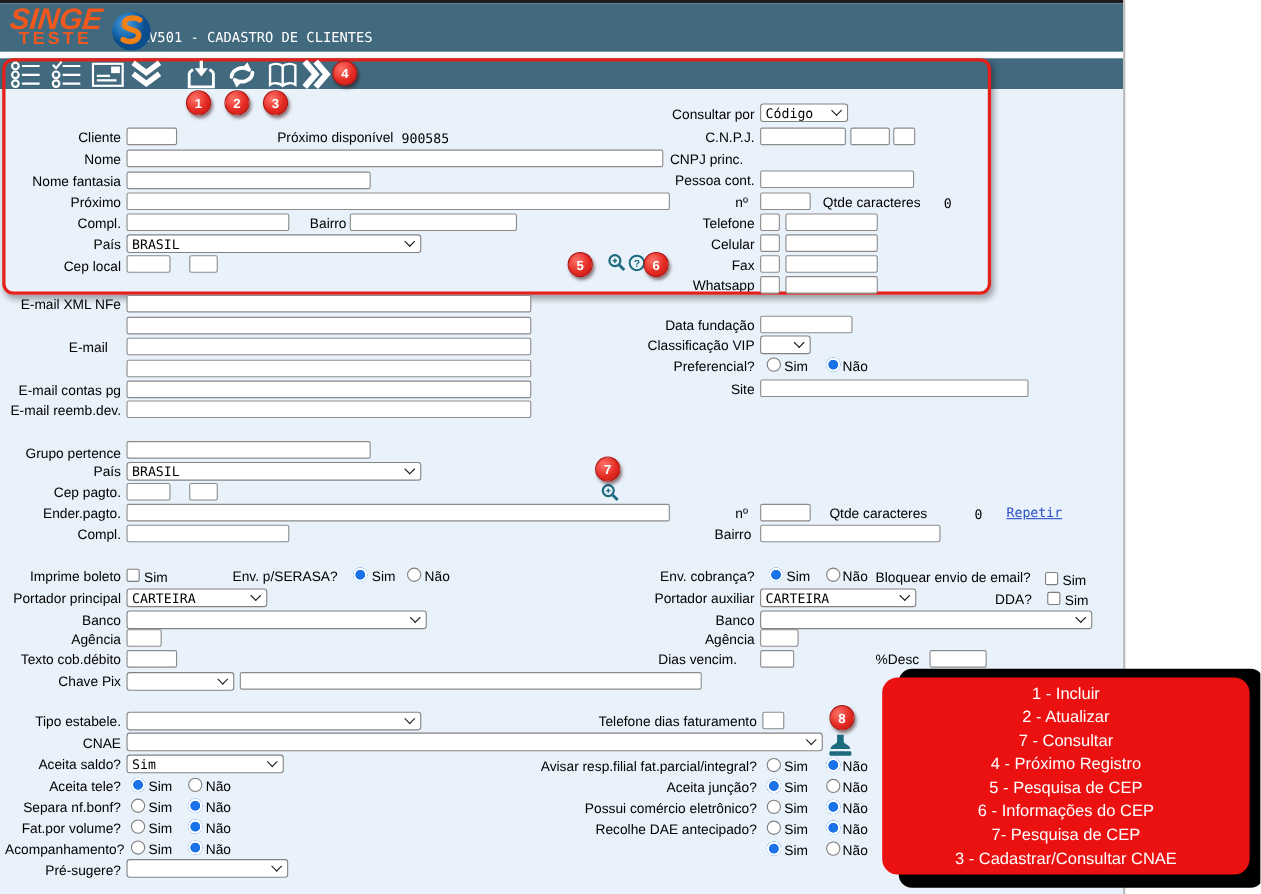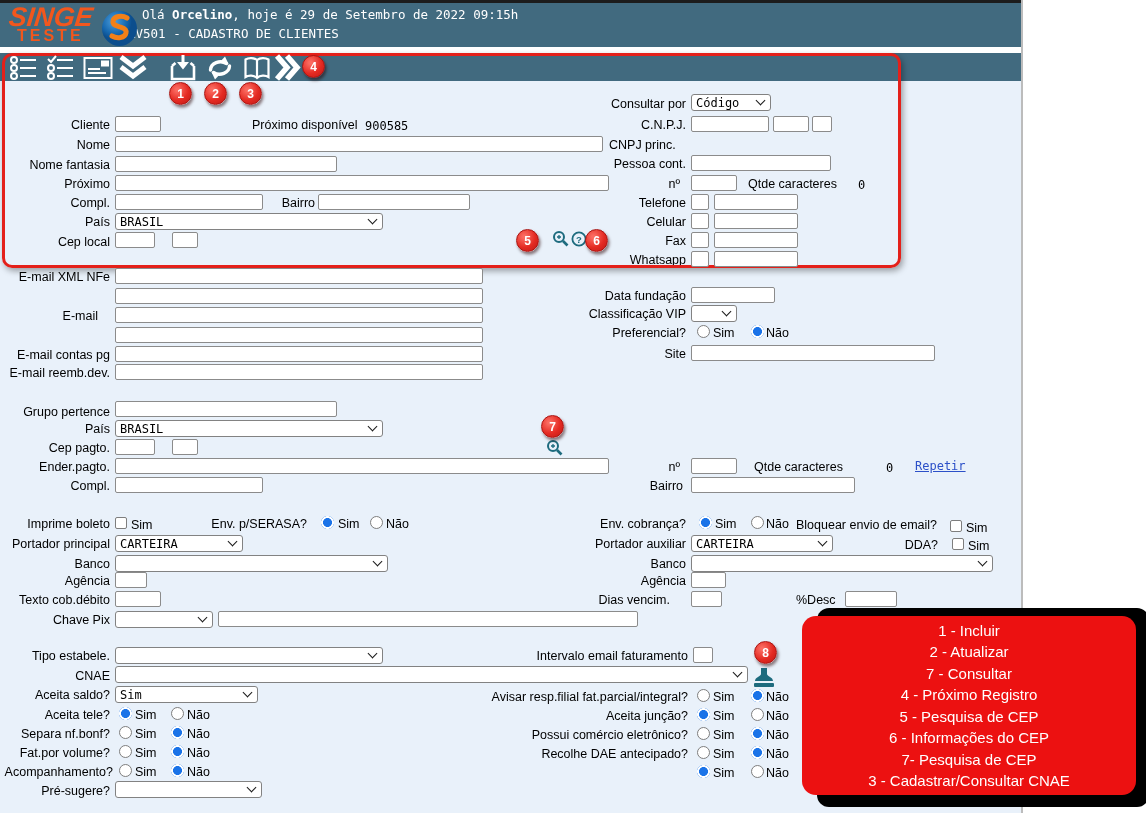--- a/index.html
+++ b/index.html
@@ -71,21 +71,20 @@
           <radialGradient id="gb" cx="35%" cy="30%">
             <stop offset="0%" stop-color="#4fa0dc"></stop>
             <stop offset="70%" stop-color="#1668b0"></stop>
             <stop offset="100%" stop-color="#0c4e8d"></stop>
           </radialGradient>
         </defs>
       <circle cx="18.5" cy="18.5" r="17.5" fill="url(#gb)"></circle>
       <path d="M26 8c-5-3-13-2-14 3-1 4 4 5 7 6 3 1 7 2 6 6-1 5-9 6-14 3" fill="none" stroke="#f28018" stroke-width="5" stroke-linecap="round"></path>
     </svg>
   </div>
-  <div class="ht" style="left:142px;top:7px"><span>Olá </span><b>Orcelino</b><span>, hoje é 29 de Setembro de 2022 09:15h</span></div>
   <div class="ht" style="left:128px;top:26px;font-weight:normal">AV501 - CADASTRO DE CLIENTES</div>
 
   <div class="icon" style="left:9px;top:55px">
     <svg width="30" height="26" viewBox="0 0 30 26">
         <g fill="none" stroke="#fff" stroke-width="2">
           <circle cx="5" cy="5" r="3"></circle>
           <circle cx="5" cy="13" r="3"></circle>
           <circle cx="5" cy="21" r="3"></circle>
           <path d="M11 5h16M11 13h16M11 21h16"></path>
         </g>
@@ -337,21 +336,21 @@
   <div class="lbl" style="left:0;width:110px;top:613px">Chave Pix</div>
   <div class="sel" style="left:115px;top:611px;width:98px">
       <span></span>
     </div>
   <input class="inp" style="left: 218px; top: 611px; width: 420px;">
 
   <div class="lbl" style="left:0;width:110px;top:649px">Tipo estabele.</div>
   <div class="sel" style="left:115px;top:647px;width:268px">
       <span></span>
     </div>
-  <div class="lbl" style="left:500px;width:188px;top:649px">Intervalo email faturamento</div>
+  <div class="lbl" style="left:500px;width:188px;top:649px">Telefone dias faturamento</div>
   <input class="inp" style="left: 693px; top: 647px; width: 20px;">
 
   <div class="lbl" style="left:0;width:110px;top:669px">CNAE</div>
   <div class="sel" style="left:115px;top:666px;width:633px">
       <span></span>
     </div>
   <div class="icon" style="left:751px;top:667px">
     <svg width="26" height="21" viewBox="0 0 26 21">
         <g fill="#1d6b7e">
           <path d="M10 1h6v6c0 2.5 6 3 6 7H4c0-4 6-4.5 6-7z"></path>

